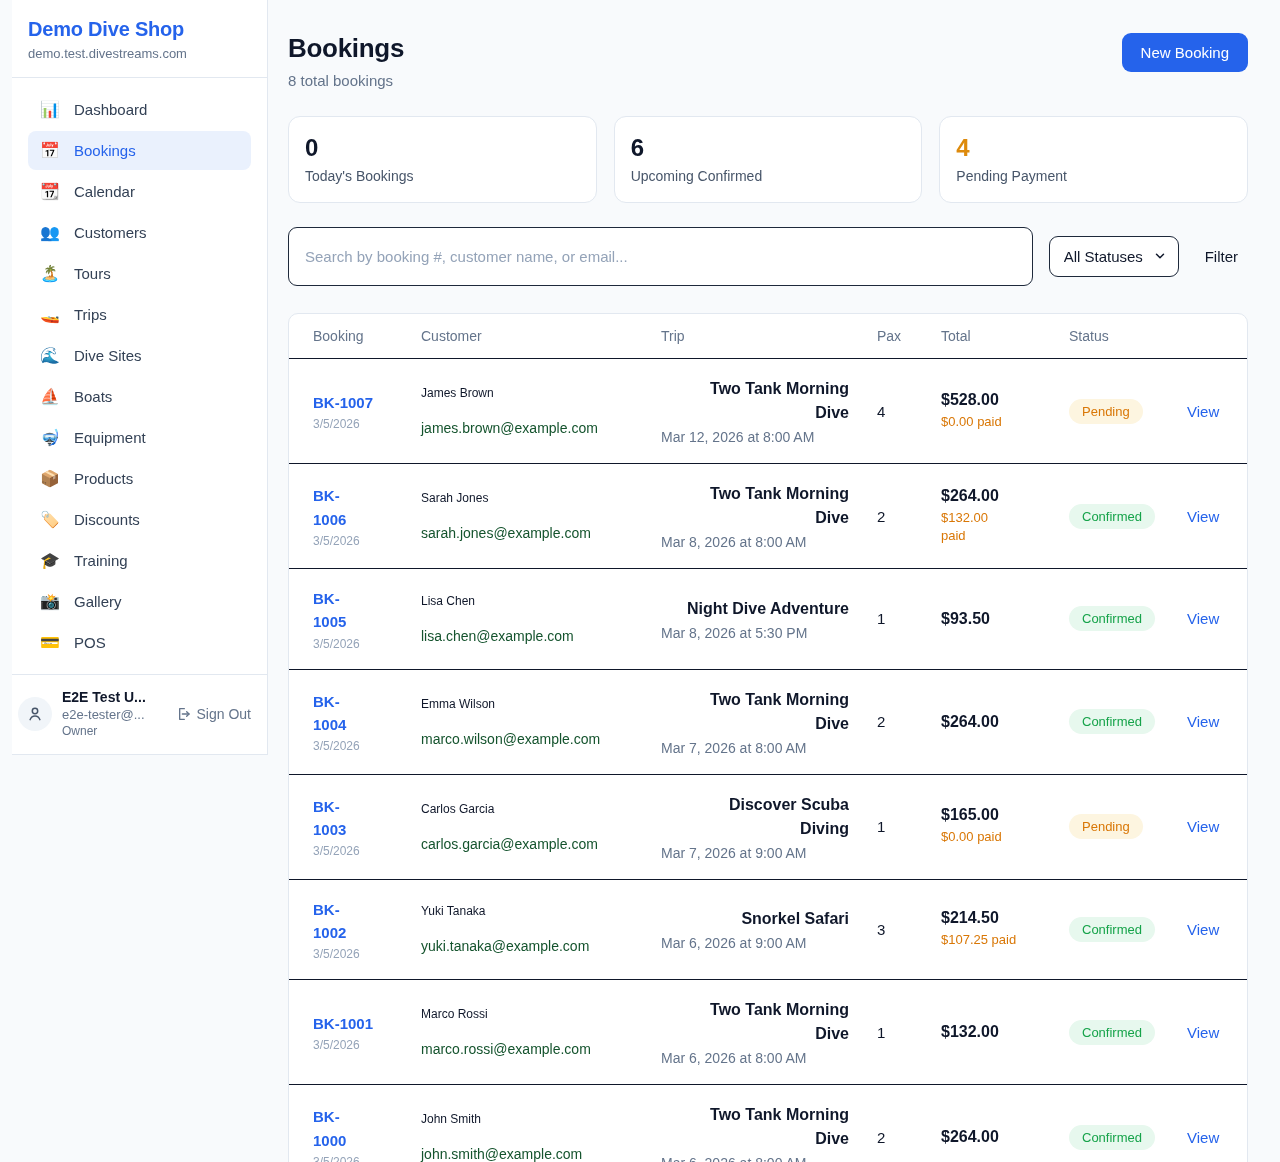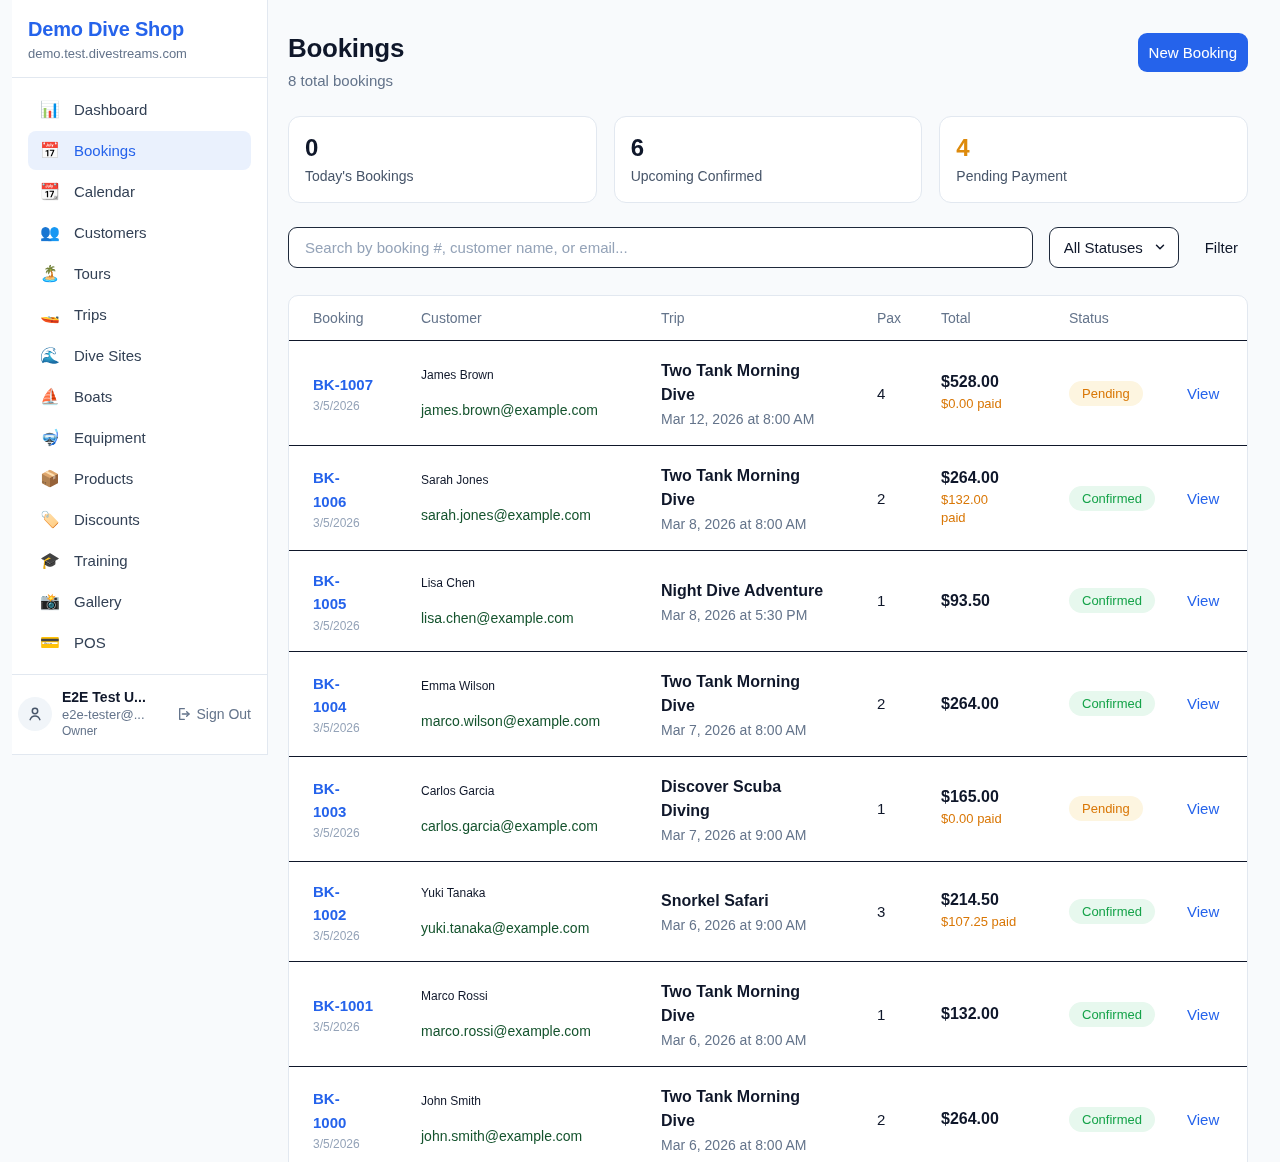--- a/index.html
+++ b/index.html
@@ -52,35 +52,35 @@
 
   
   .main { margin-left:256px; padding:33px 32px 32px 32px; }
 
   .page-head { display:flex; justify-content:space-between; align-items:flex-start; }
   .page-title { font-size:26px; font-weight:700; color:#0f172a; letter-spacing:-0.3px; }
   .page-subtitle { font-size:15px; color:#64748b; margin-top:8px; }
   .btn-primary {
     background:#2563eb; color:#ffffff; border:none; cursor:pointer;
     font-family:inherit; font-size:15px; font-weight:500;
-    padding:11px 11px; border-radius:9px;
+    padding:11px 19px; border-radius:9px;
   }
 
   .stats { display:flex; gap:17px; margin-top:27px; }
   .stat-card {
     flex:1; background:#ffffff; border:1px solid #e2e8f0;
     border-radius:12px; padding:17px 16px 18px 16px;
   }
   .stat-value { font-size:24px; font-weight:700; color:#0f172a; }
   .stat-value.orange { color:#dd8a0c; }
   .stat-label { font-size:14px; color:#475569; margin-top:6px; }
 
   .controls { display:flex; align-items:center; gap:16px; margin-top:24px; }
   .search-input {
-    flex:1; height:41px; border:1px solid #1e293b; border-radius:9px;
+    flex:1; height:59px; border:1px solid #1e293b; border-radius:9px;
     padding:0 16px; font-size:15px; font-family:inherit; color:#0f172a;
     background:#ffffff; outline:none;
   }
   .search-input::placeholder { color:#94a3b8; }
   .select-wrap { position:relative; }
   .status-select {
     height:41px; border:1px solid #1e293b; border-radius:9px;
     background:#ffffff; font-family:inherit; font-size:15px; color:#0f172a;
     padding:0 34px 0 14px; appearance:none; -webkit-appearance:none; cursor:pointer;
     outline:none;
@@ -108,21 +108,21 @@
     padding:18px 14px; vertical-align:middle;
     border-bottom:1px solid #0f172a; font-size:15px;
   }
   tbody tr:last-child td { border-bottom:none; }
   tbody td:first-child { padding-left:24px; }
 
   .booking-id { color:#2563eb; font-weight:600; font-size:15px; white-space:pre-line; line-height:1.55; cursor:pointer; }
   .booking-date { color:#94a3b8; font-size:12px; margin-top:3px; }
   .cust-name { font-size:12px; color:#0f172a; }
   .cust-email { font-size:14px; color:#14532d; margin-top:20px; }
-  .trip-name { font-size:16px; font-weight:600; color:#0f172a; white-space:pre-line; line-height:1.5; }
+  .trip-name { font-size:16px; font-weight:600; color:#0f172a; white-space:pre-line; line-height:1.5;text-align:right; }
   .trip-date { font-size:14px; color:#64748b; margin-top:4px; }
   .pax { font-size:15px; color:#0f172a; }
   .total-amount { font-size:16px; font-weight:700; color:#0f172a; }
   .total-paid { font-size:13px; color:#d97706; margin-top:4px; white-space:pre-line; line-height:1.4; }
   .badge {
     display:inline-block; font-size:13px; padding:5px 13px; border-radius:999px;
   }
   .badge.pending { background:#fdf5e0; color:#d97706; }
   .badge.confirmed { background:#e7f8ee; color:#16a34a; }
   .view-link { color:#2563eb; font-size:15px; cursor:pointer; text-decoration:none; }

